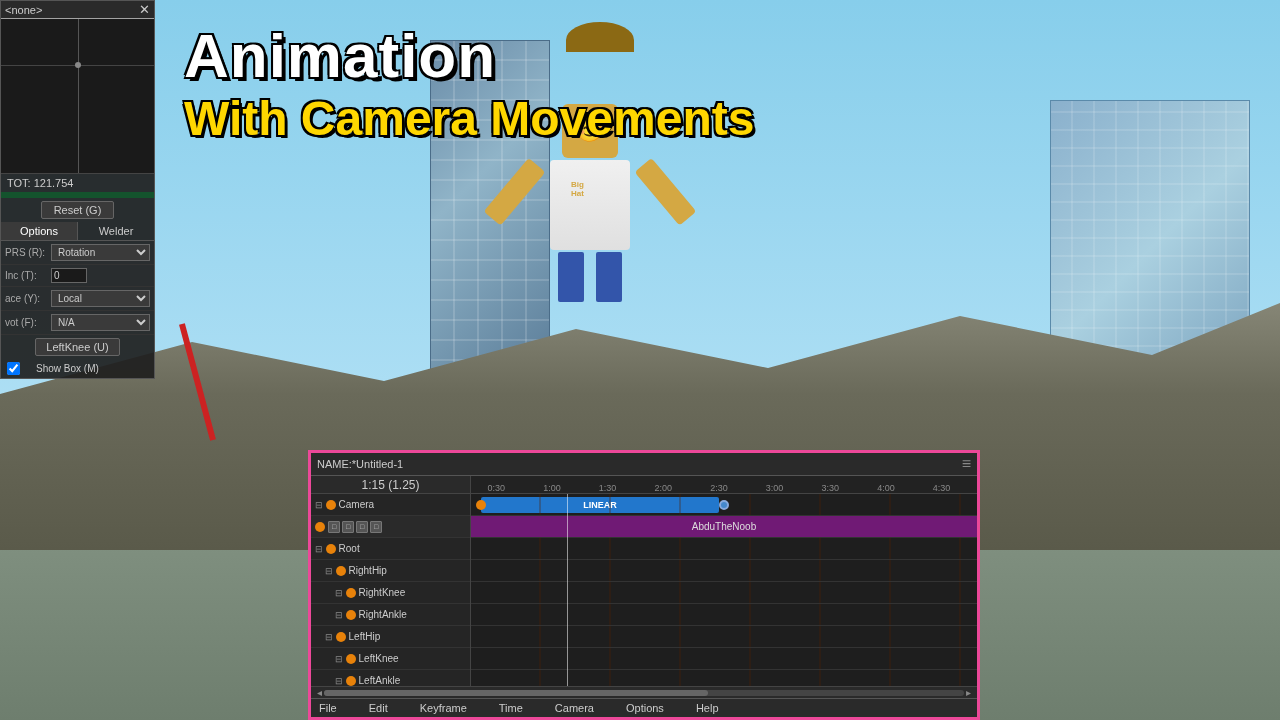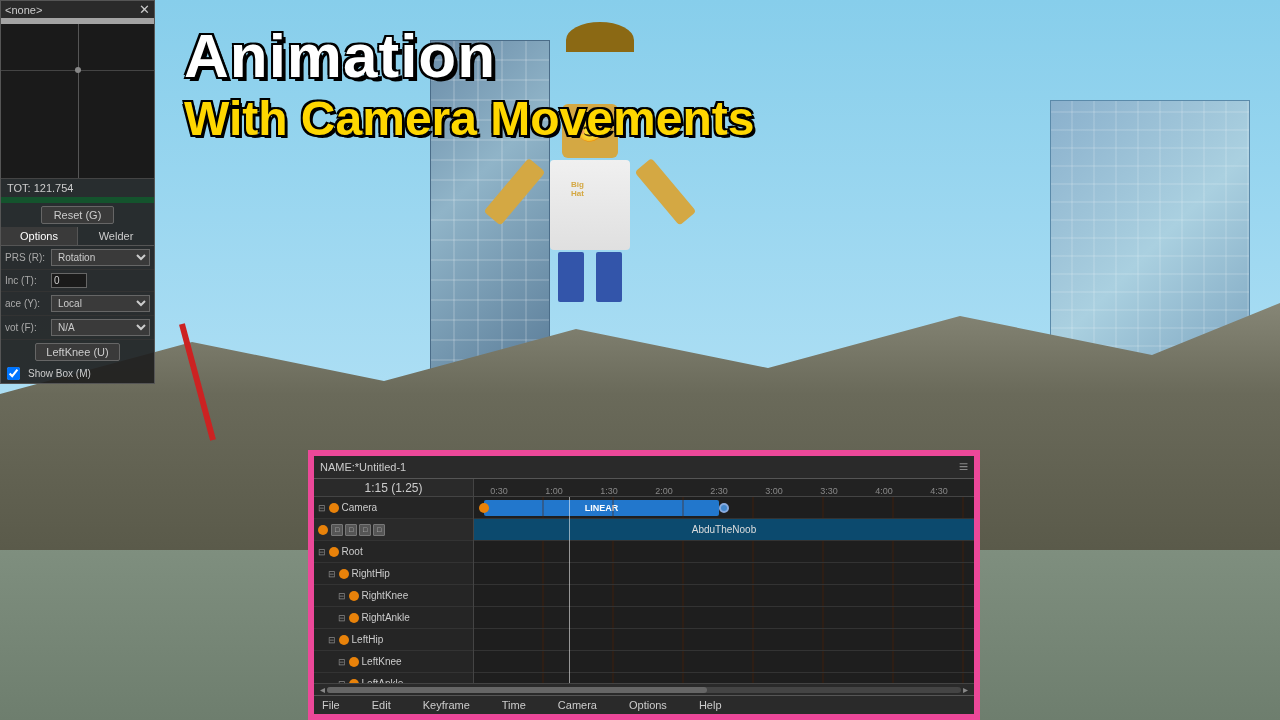--- a/index.html
+++ b/index.html
@@ -189,21 +189,21 @@
       z-index: 20;
       color: #ccc;
       font-size: 11px;
     }
     .panel-header {
       display: flex;
       align-items: center;
       justify-content: space-between;
       background: #2a2a2a;
       padding: 2px 4px;
-      border-bottom: 6px solid #a3a3a3;
+      border-bottom: 1px solid #a3a3a3;
     }
     .panel-title {
       color: #ccc;
       font-size: 11px;
     }
     .panel-close {
       color: #ccc;
       cursor: pointer;
       font-size: 13px;
       line-height: 1;
@@ -307,33 +307,33 @@
       border: 1px solid #666;
       color: #ccc;
       font-size: 11px;
       cursor: pointer;
       border-radius: 2px;
     }
     .checkbox-row {
       display: flex;
       align-items: center;
       padding: 3px 6px;
-      gap: 8px;
+      gap: 16px;
     }
     .checkbox-row input { cursor: pointer; }
     .checkbox-label { color: #ccc; font-size: 10px; }
 
     
     #timeline-panel {
       position: absolute;
       bottom: 0; left: 308px;
       width: 672px;
       height: 270px;
       background: #1e1e1e;
-      border: 6px solid #ec4899;
+      border: 3px solid #ec4899;
       z-index: 20;
       color: #ccc;
       font-size: 11px;
       display: flex;
       flex-direction: column;
     }
     .tl-header {
       display: flex;
       align-items: center;
       background: #2a2a2a;
@@ -396,21 +396,21 @@
       top: 3px; 
       height: 16px;
       background: #2277cc;
       border-radius: 2px;
       display: flex; align-items: center; justify-content: center;
       color: #fff; font-size: 9px; font-weight: bold;
     }
     .track-bar-orange {
       position: absolute;
       top: 0; left: 0; right: 0; bottom: 0;
-      background: #0c4a6e;
+      background: #701a75;
       display: flex; align-items: center; justify-content: center;
       color: #ddd; font-size: 10px;
     }
     .tl-labels-col {
       width: 160px;
       flex-shrink: 0;
       background: #252525;
       border-right: 1px solid #444;
     }
     .tl-tracks-col {

